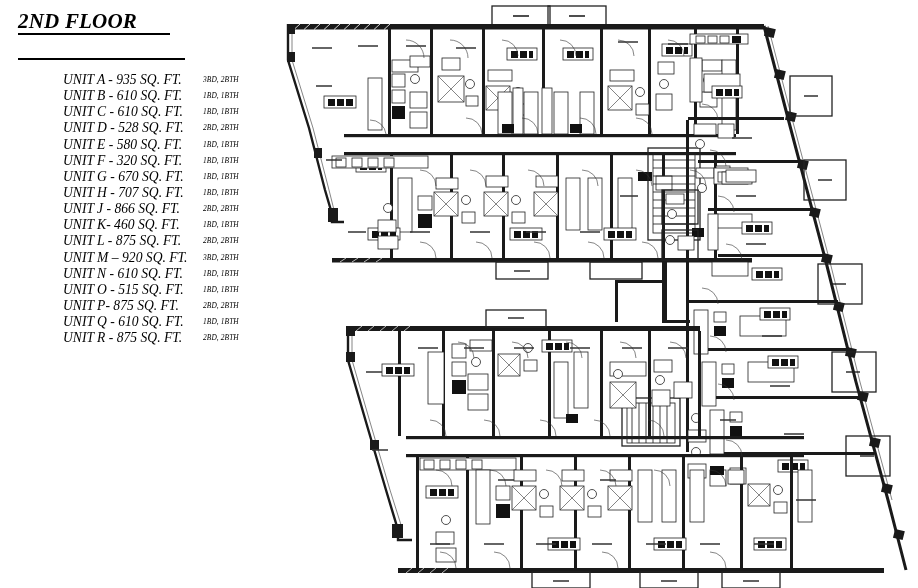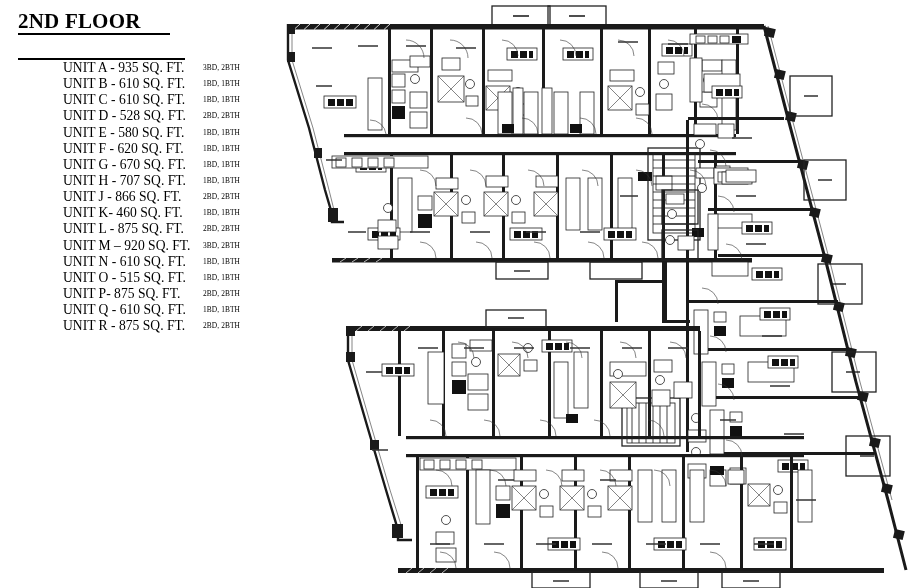--- a/index.html
+++ b/index.html
@@ -1,30 +1,30 @@
 <!DOCTYPE html>
 <html><head>
 <meta charset="utf-8">
 <style>
   html,body{margin:0;padding:0;background:#ffffff;}
   body{width:918px;height:588px;position:relative;overflow:hidden;
        font-family:"Liberation Serif",serif;color:#000;}
 
   
-  #legend{position:absolute;left:0;top:0;width:270px;height:496px;}
+  #legend{position:absolute;left:0;top:0;width:270px;height:496px;font-style:italic;}
 
   .title{position:absolute;left:18px;top:9px;font-size:21px;font-weight:bold;
          letter-spacing:.2px;font-family:"Liberation Serif",serif;}
   .title-rule{position:absolute;left:18px;top:33px;width:152px;height:2px;background:#000;}
 
   .subtitle{position:absolute;left:18px;top:40px;font-size:14.5px;
             font-family:"Liberation Serif",serif;letter-spacing:.1px;}
   .sub-rule{position:absolute;left:18px;top:58px;width:167px;height:1.5px;background:#000;}
 
-  #unit-list{position:absolute;left:0;top:60px;width:270px;}
+  #unit-list{position:absolute;left:0;top:72px;width:270px;}
   .unit-row{position:relative;height:16.15px;}
   .unit-name{position:absolute;left:63px;top:0;font-size:13.6px;white-space:nowrap;
              font-family:"Liberation Serif",serif;}
   .unit-spec{position:absolute;left:203px;top:3px;font-size:7.4px;white-space:nowrap;
              font-family:"Liberation Serif",serif;letter-spacing:.1px;}
 
   
   #plan-wrap{position:absolute;left:270px;top:0;width:648px;height:588px;}
   #plan{display:block;}
 
@@ -62,21 +62,21 @@
       </div>
       <div class="unit-row">
         <span class="unit-name">UNIT D - 528 SQ. FT.</span>
         <span class="unit-spec">2BD, 2BTH</span>
       </div>
       <div class="unit-row">
         <span class="unit-name">UNIT E - 580 SQ. FT.</span>
         <span class="unit-spec">1BD, 1BTH</span>
       </div>
       <div class="unit-row">
-        <span class="unit-name">UNIT F - 620 SQ. FT.</span>
+        <span class="unit-name">UNIT F - 320 SQ. FT.</span>
         <span class="unit-spec">1BD, 1BTH</span>
       </div>
       <div class="unit-row">
         <span class="unit-name">UNIT G - 670 SQ. FT.</span>
         <span class="unit-spec">1BD, 1BTH</span>
       </div>
       <div class="unit-row">
         <span class="unit-name">UNIT H - 707 SQ. FT.</span>
         <span class="unit-spec">1BD, 1BTH</span>
       </div>

